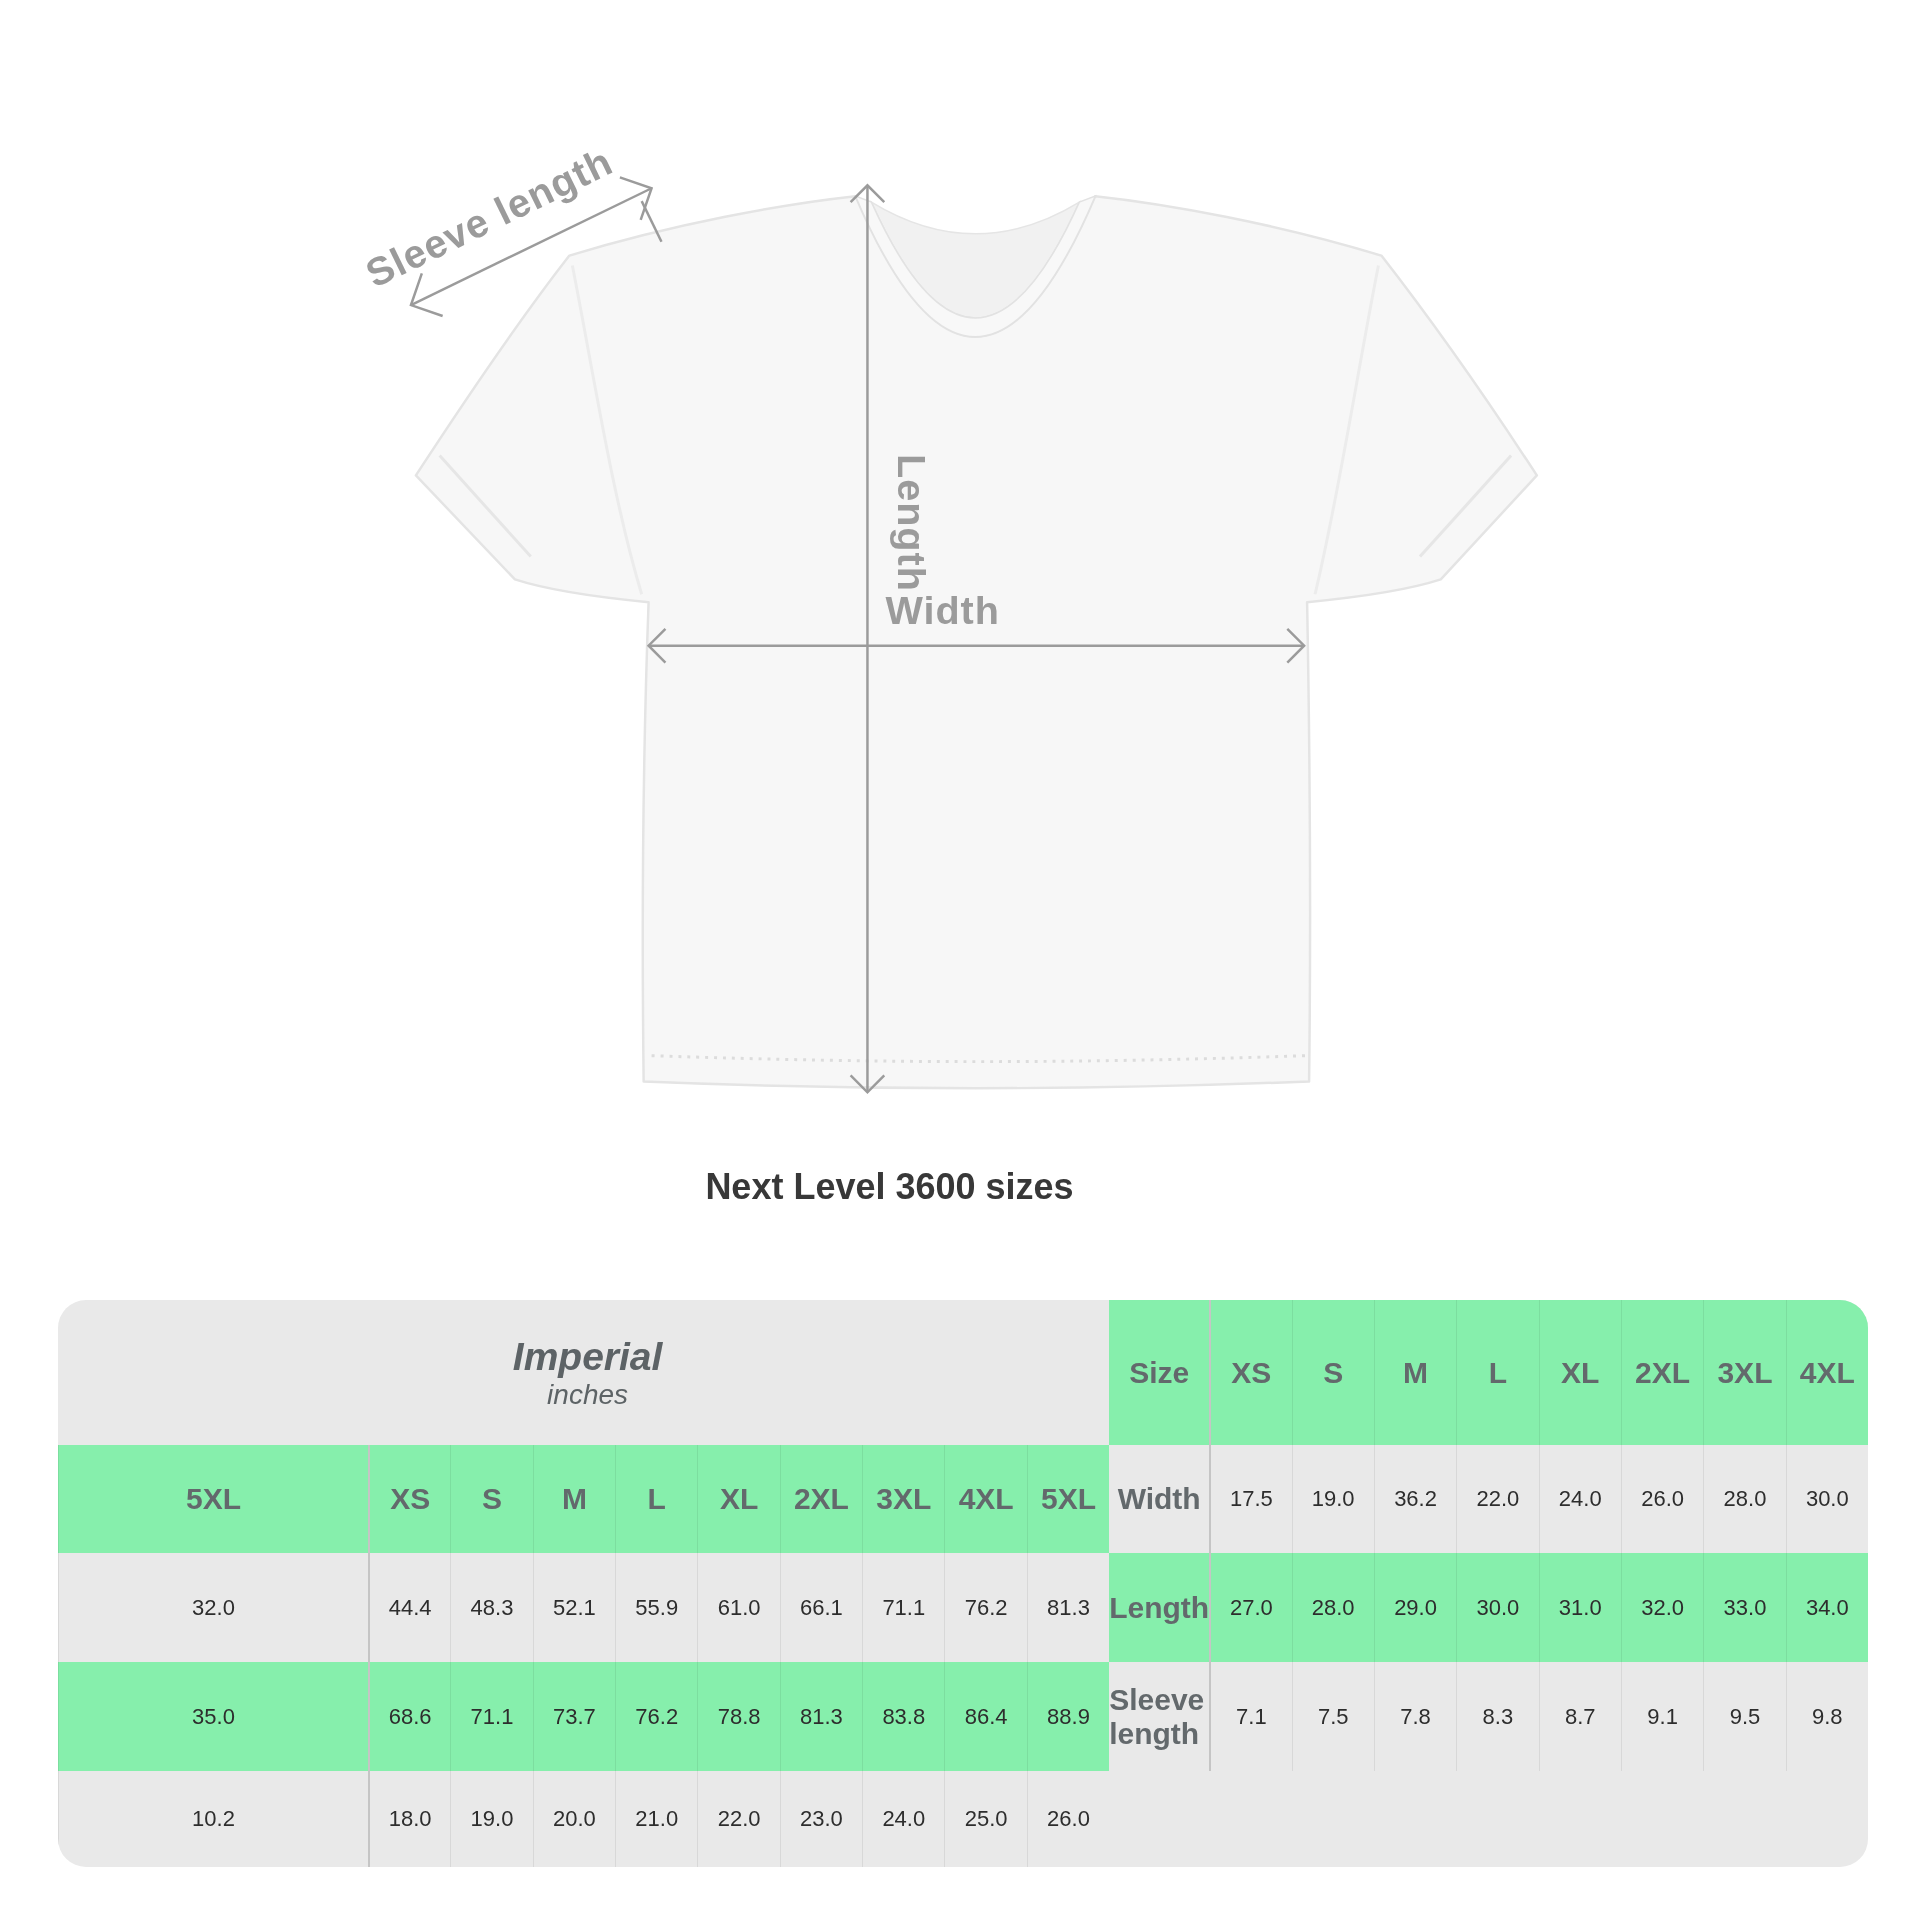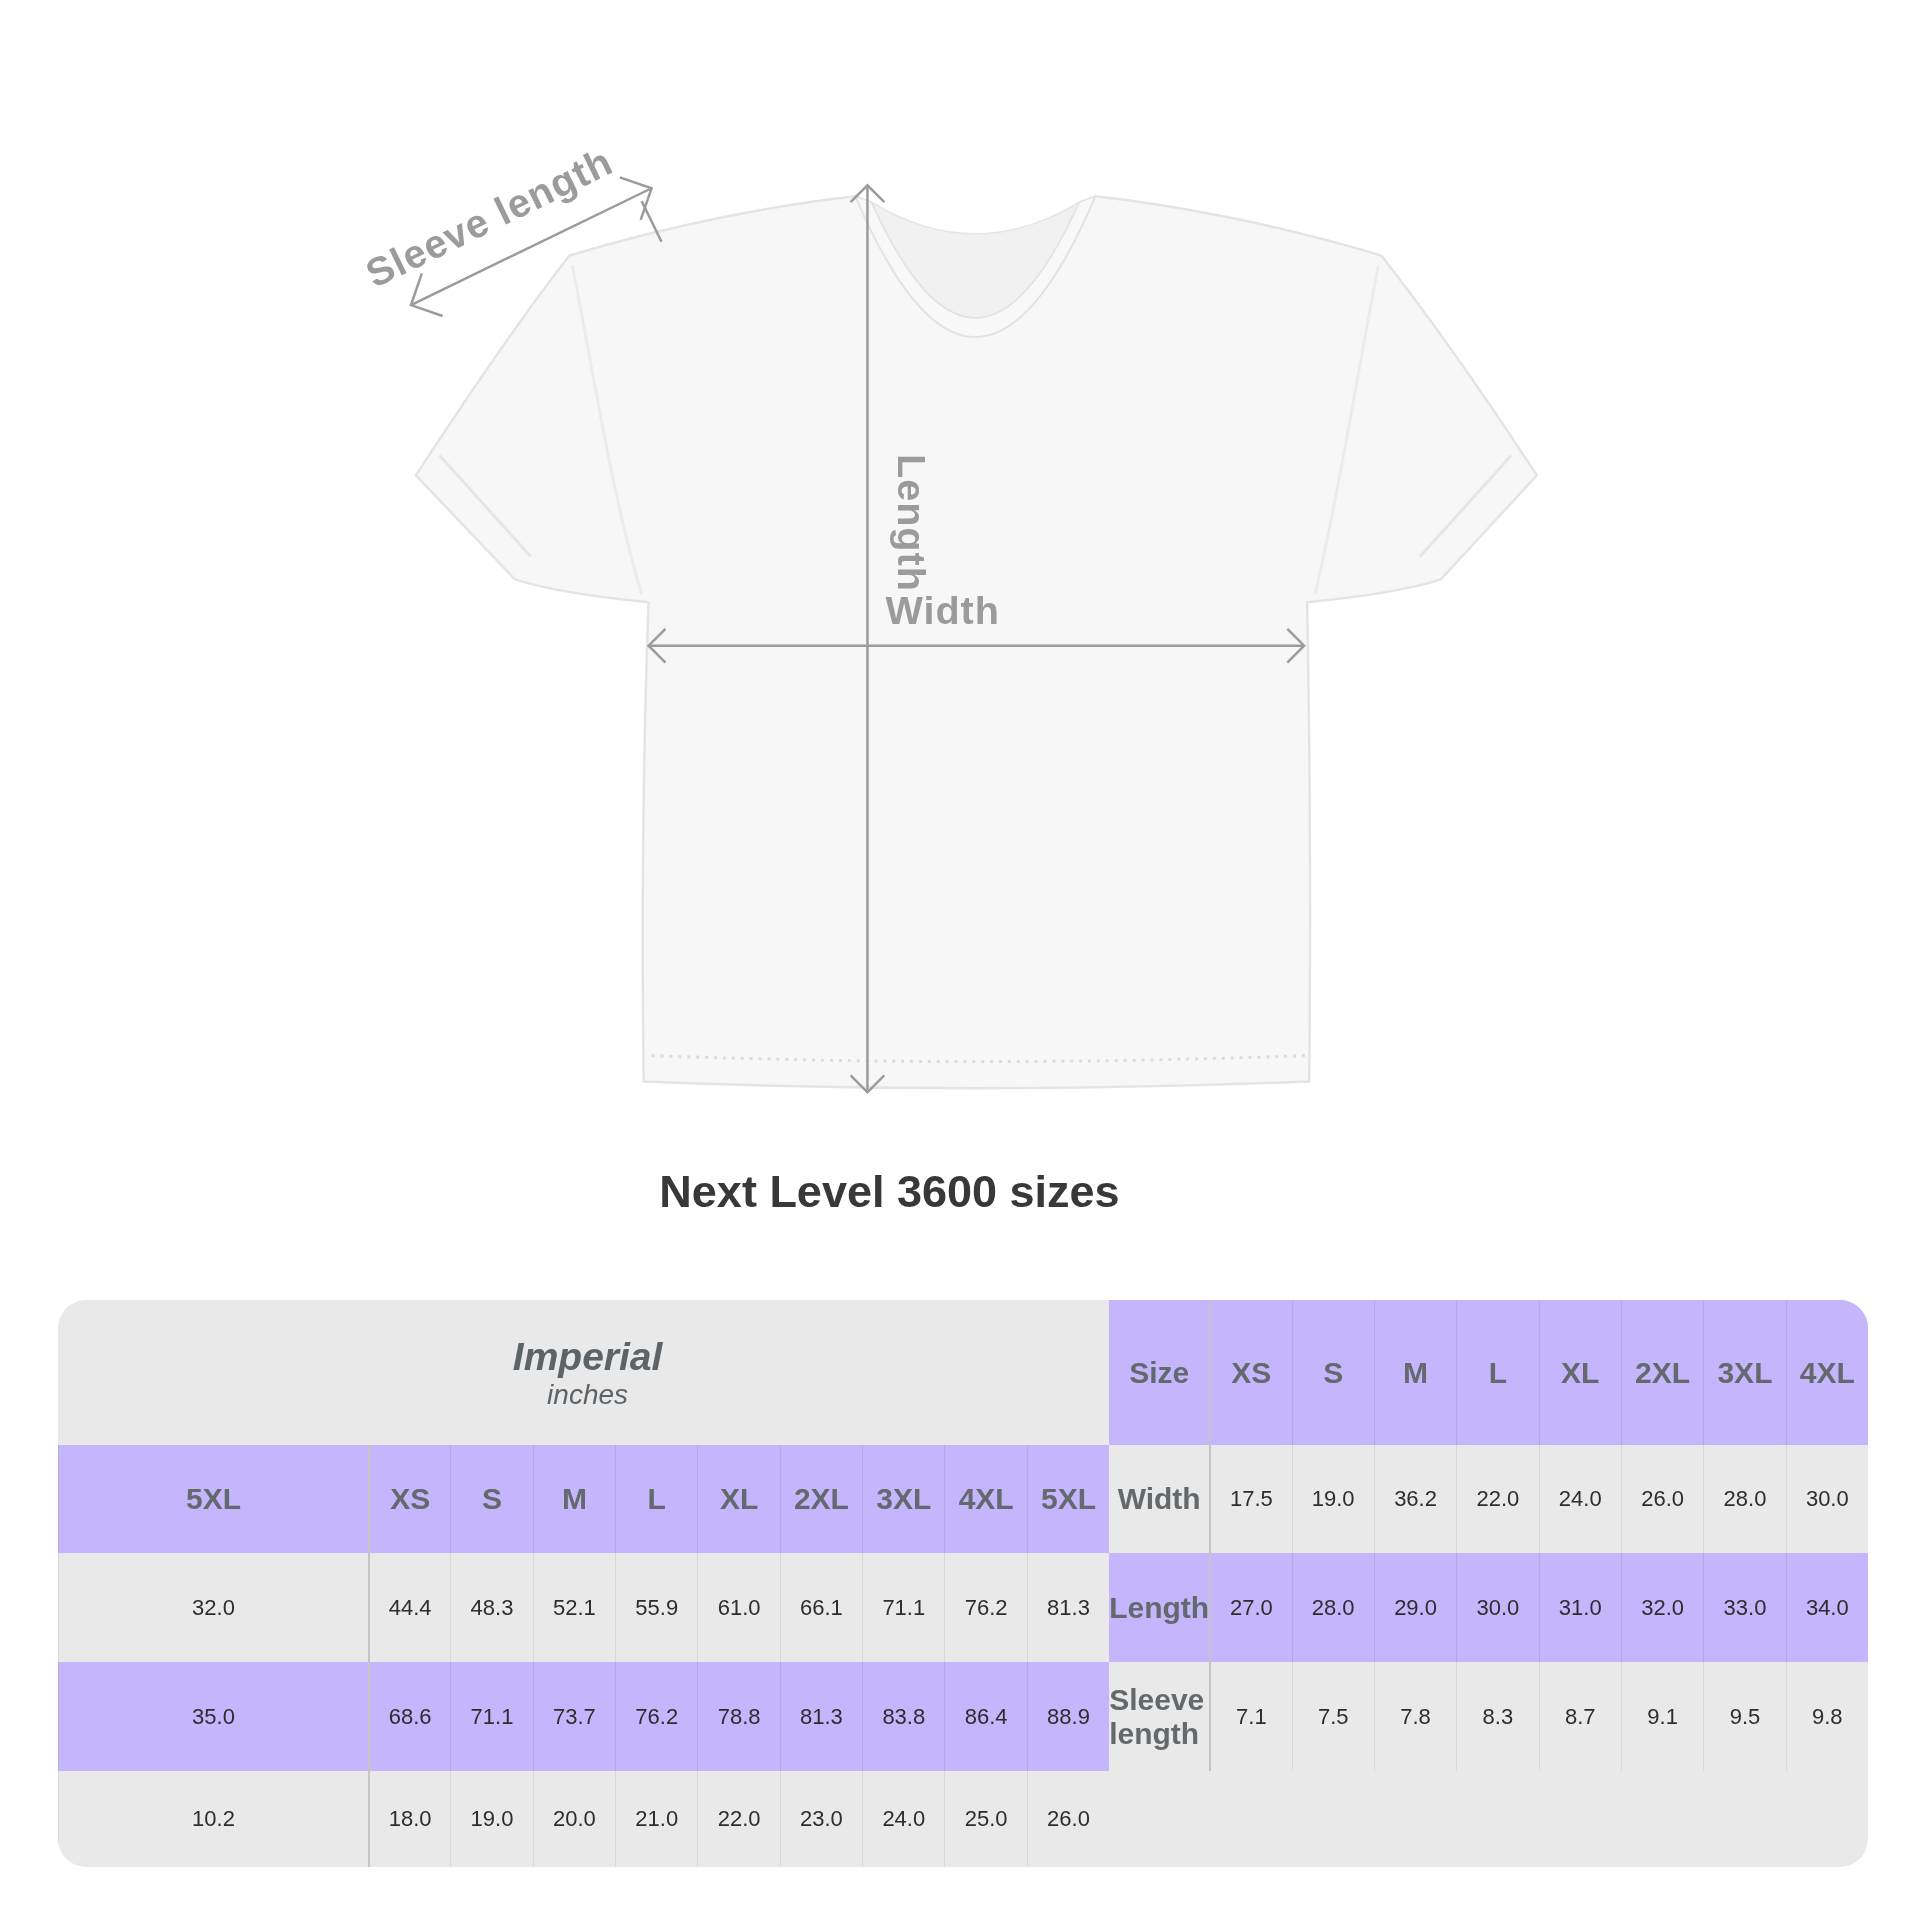--- a/index.html
+++ b/index.html
@@ -2,34 +2,34 @@
 <html><head>
 <meta charset="utf-8">
 <style>
   html,body{margin:0;padding:0;background:#fff;}
   .page{position:relative;width:1927px;height:1927px;background:#fff;overflow:hidden;
         font-family:"Liberation Sans","DejaVu Sans",sans-serif;}
   .diagram-svg{position:absolute;left:0;top:0;width:1927px;height:1238px;display:block;}
   .diagram-svg text{font-family:"Liberation Sans","DejaVu Sans",sans-serif;font-weight:bold;
         font-size:40px;fill:#9b9b9b;letter-spacing:1px;}
   .page-title{position:absolute;left:0;top:1166px;width:1779px;text-align:center;
-        font-size:45px;font-weight:bold;color:#383838;}
+        font-size:36px;font-weight:bold;color:#383838;}
   .page-subtitle{position:absolute;left:0;top:1232px;width:1927px;text-align:center;
         font-size:29px;font-style:italic;color:#4c4c4c;}
   .size-table{position:absolute;left:58px;top:1300px;width:1810px;height:567px;
         background:#e9e9e9;border-radius:28px;overflow:hidden;display:grid;
         grid-template-columns:310px repeat(18,1fr);
         grid-template-rows:145px 108px 109px 109px 1fr;}
   .size-table>div{display:flex;align-items:center;justify-content:center;}
   .hdr{flex-direction:column;gap:0;padding-left:8px;}
   .hdr.imp{grid-column:1 / span 10;}
   .hdr.met{grid-column:11 / span 9;}
   .hdr-title{font-size:39px;font-weight:bold;font-style:italic;color:#5d6366;}
   .hdr-unit{font-size:28px;font-style:italic;color:#5d6366;}
-  .w{background:#c4b5fd;}
+  .w{background:#86efac;}
   .lbl{font-size:30px;font-weight:bold;color:#63696c;}
   .sz{font-size:30px;font-weight:bold;color:#63696c;}
   .v{font-size:22px;color:#2d2d2d;}
   .sz,.v{border-left:1px solid rgba(0,0,0,0.07);}
   .sep{border-left:2px solid #c5c5c5 !important;}
 </style>
 </head>
 <body>
 
 <div class="page">

